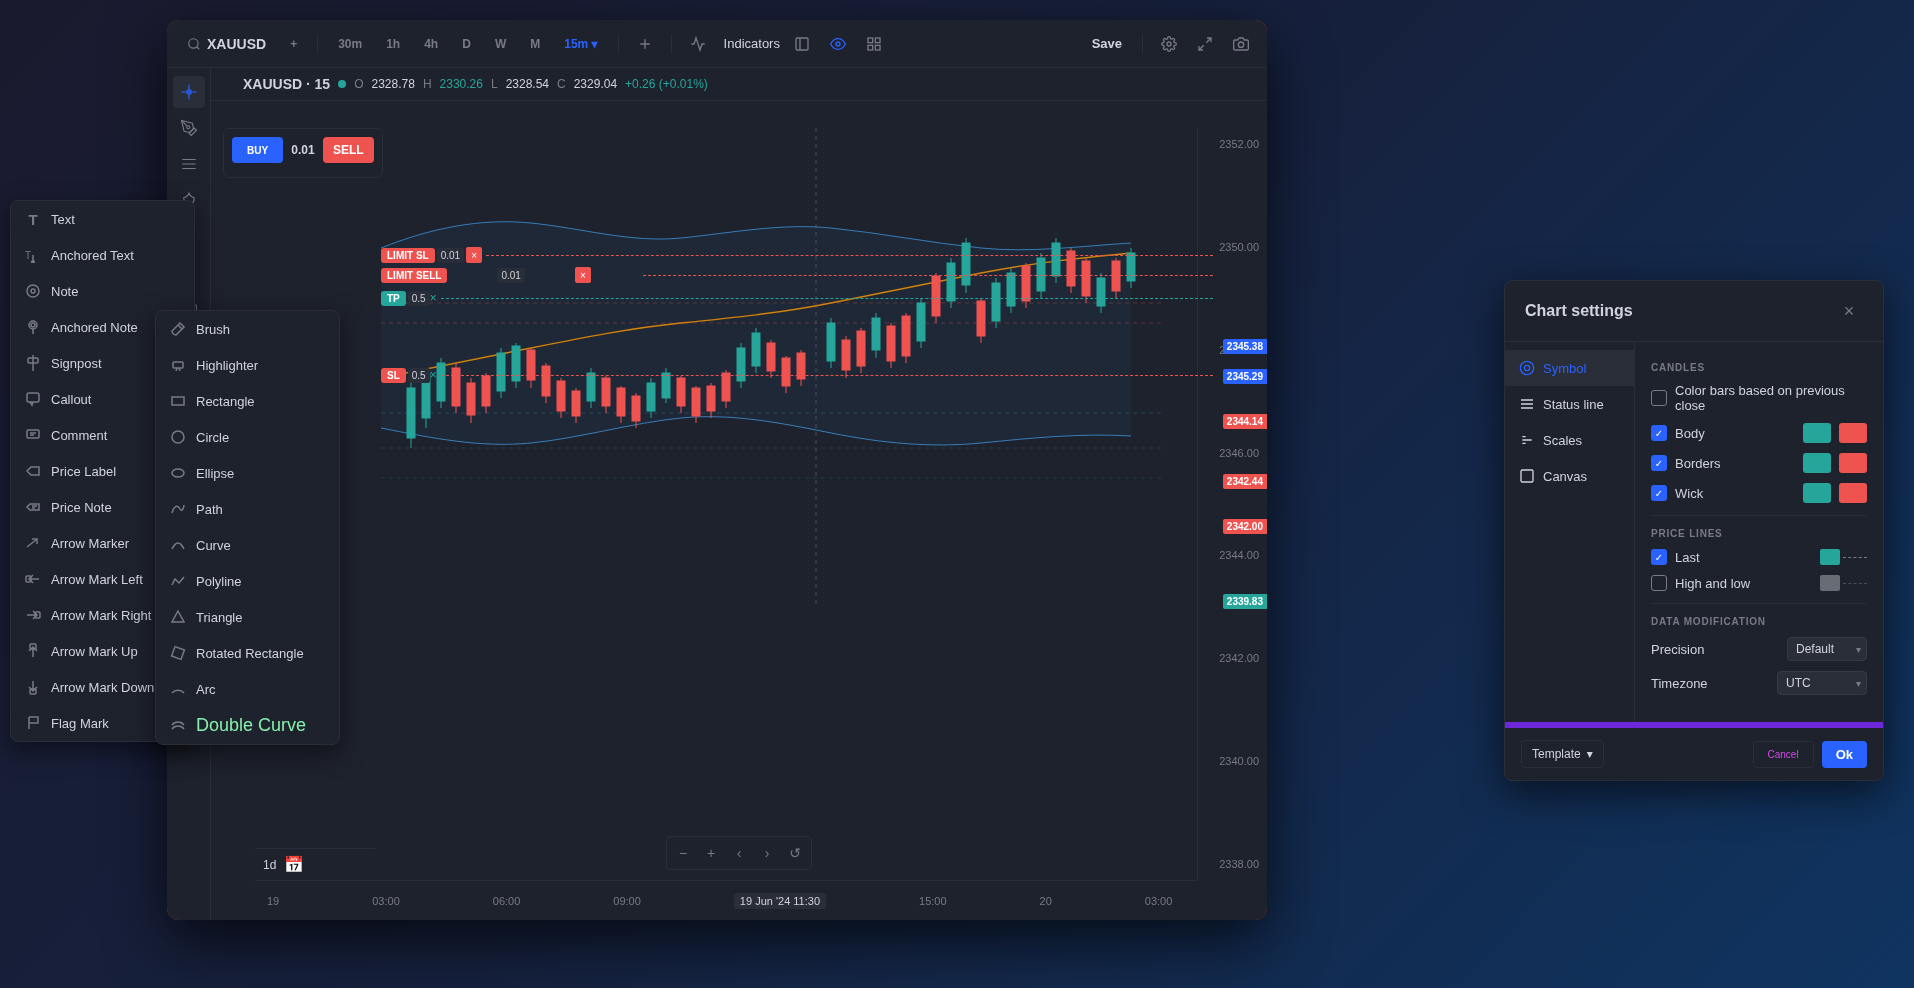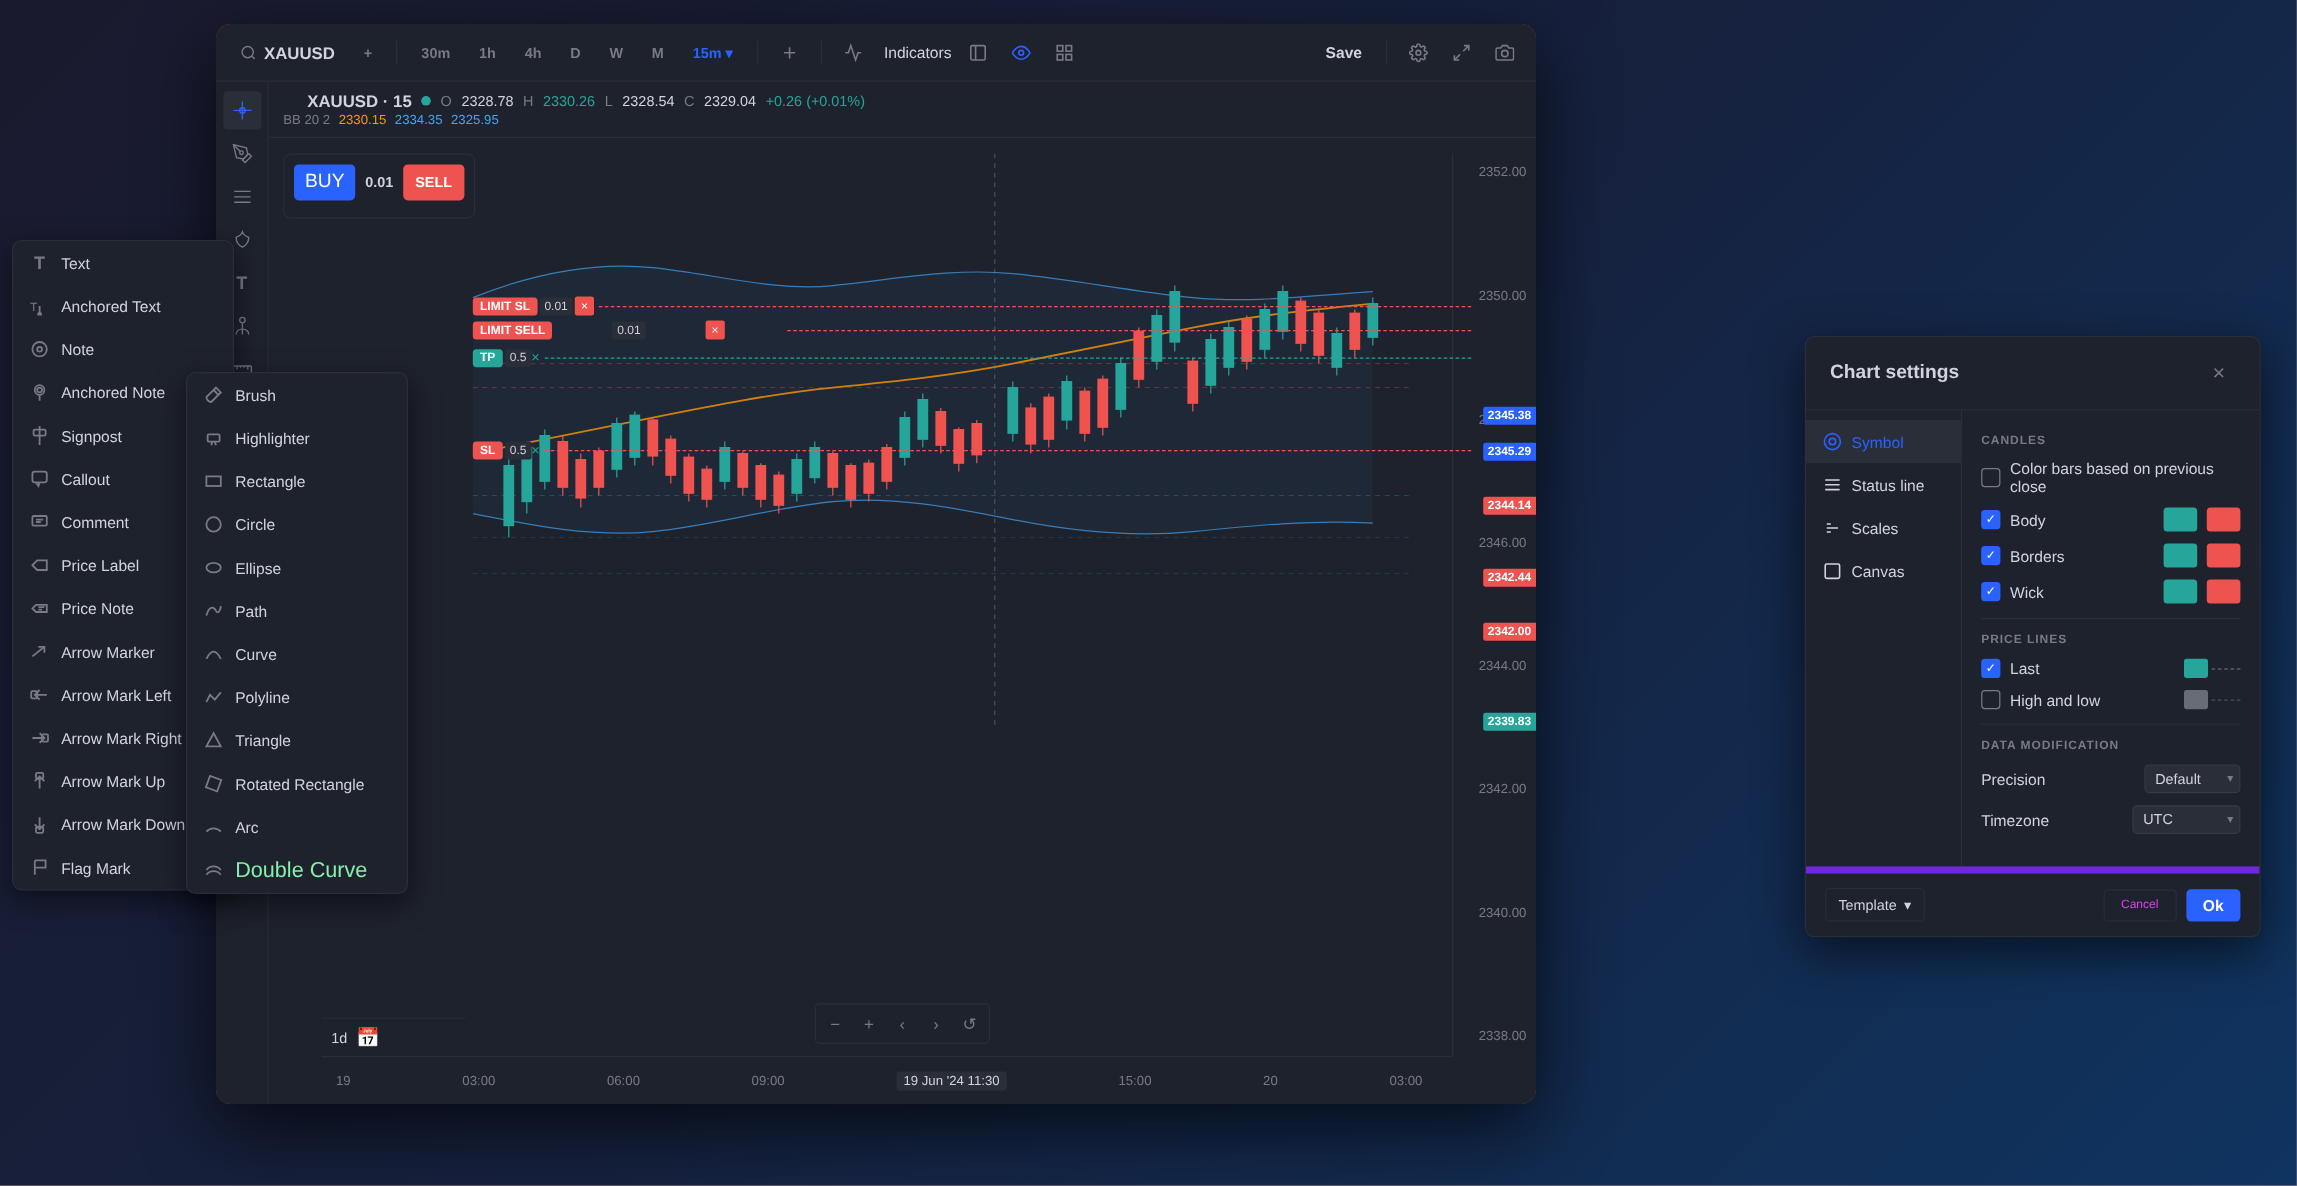--- a/index.html
+++ b/index.html
@@ -12,21 +12,21 @@
       display: flex;
       align-items: center;
       justify-content: center;
       background: linear-gradient(135deg, #1a1a2e 0%, #16213e 50%, #0f3460 100%);
     }
 
     
     .trading-window {
       position: absolute;
       top: 20px;
-      left: 180px;
+      left: 167px;
       width: 1100px;
       height: 900px;
       background: #c2410c;
       border-radius: 12px;
       box-shadow: 0 20px 60px rgba(0,0,0,0.7);
       overflow: hidden;
     }
 
     
     .toolbar {
@@ -166,22 +166,22 @@
       margin-bottom: 6px;
     }
 
     .buy-btn {
       flex: 1;
       background: #2962ff;
       color: white;
       border: none;
       border-radius: 4px;
       padding: 6px 0;
-      font-size: 16px;
-      font-weight: 400;
+      font-size: 10px;
+      font-weight: 700;
       cursor: pointer;
     }
 
     .sell-btn {
       flex: 1;
       background: #ef5350;
       color: white;
       border: none;
       border-radius: 4px;
       padding: 6px 0;
@@ -756,26 +756,20 @@
           <span class="dot-green"></span>
           <span style="color:#787b86;font-size:12px;">O</span>
           <span style="color:#d1d4dc;font-size:12px;">2328.78</span>
           <span style="color:#787b86;font-size:12px;">H</span>
           <span style="color:#26a69a;font-size:12px;">2330.26</span>
           <span style="color:#787b86;font-size:12px;">L</span>
           <span style="color:#d1d4dc;font-size:12px;">2328.54</span>
           <span style="color:#787b86;font-size:12px;">C</span>
           <span style="color:#d1d4dc;font-size:12px;">2329.04</span>
           <span style="color:#26a69a;font-size:12px;">+0.26 (+0.01%)</span>
-        </div>
-        <div class="chart-bb">
-          <span style="color:#787b86;">BB 20 2</span>
-          <span style="color:#ff9800;margin-left:4px;">2330.15</span>
-          <span style="color:#42a5f5;margin-left:4px;">2334.35</span>
-          <span style="color:#42a5f5;margin-left:4px;">2325.95</span>
         </div>
       </div>
 
       <div class="trade-panel">
         <div class="buy-sell-row">
           <button class="buy-btn">BUY</button>
           <span style="color:#d1d4dc;font-size:12px;font-weight:600;display:flex;align-items:center;padding:0 4px;">0.01</span>
           <button class="sell-btn">SELL</button>
         </div>
       </div>

